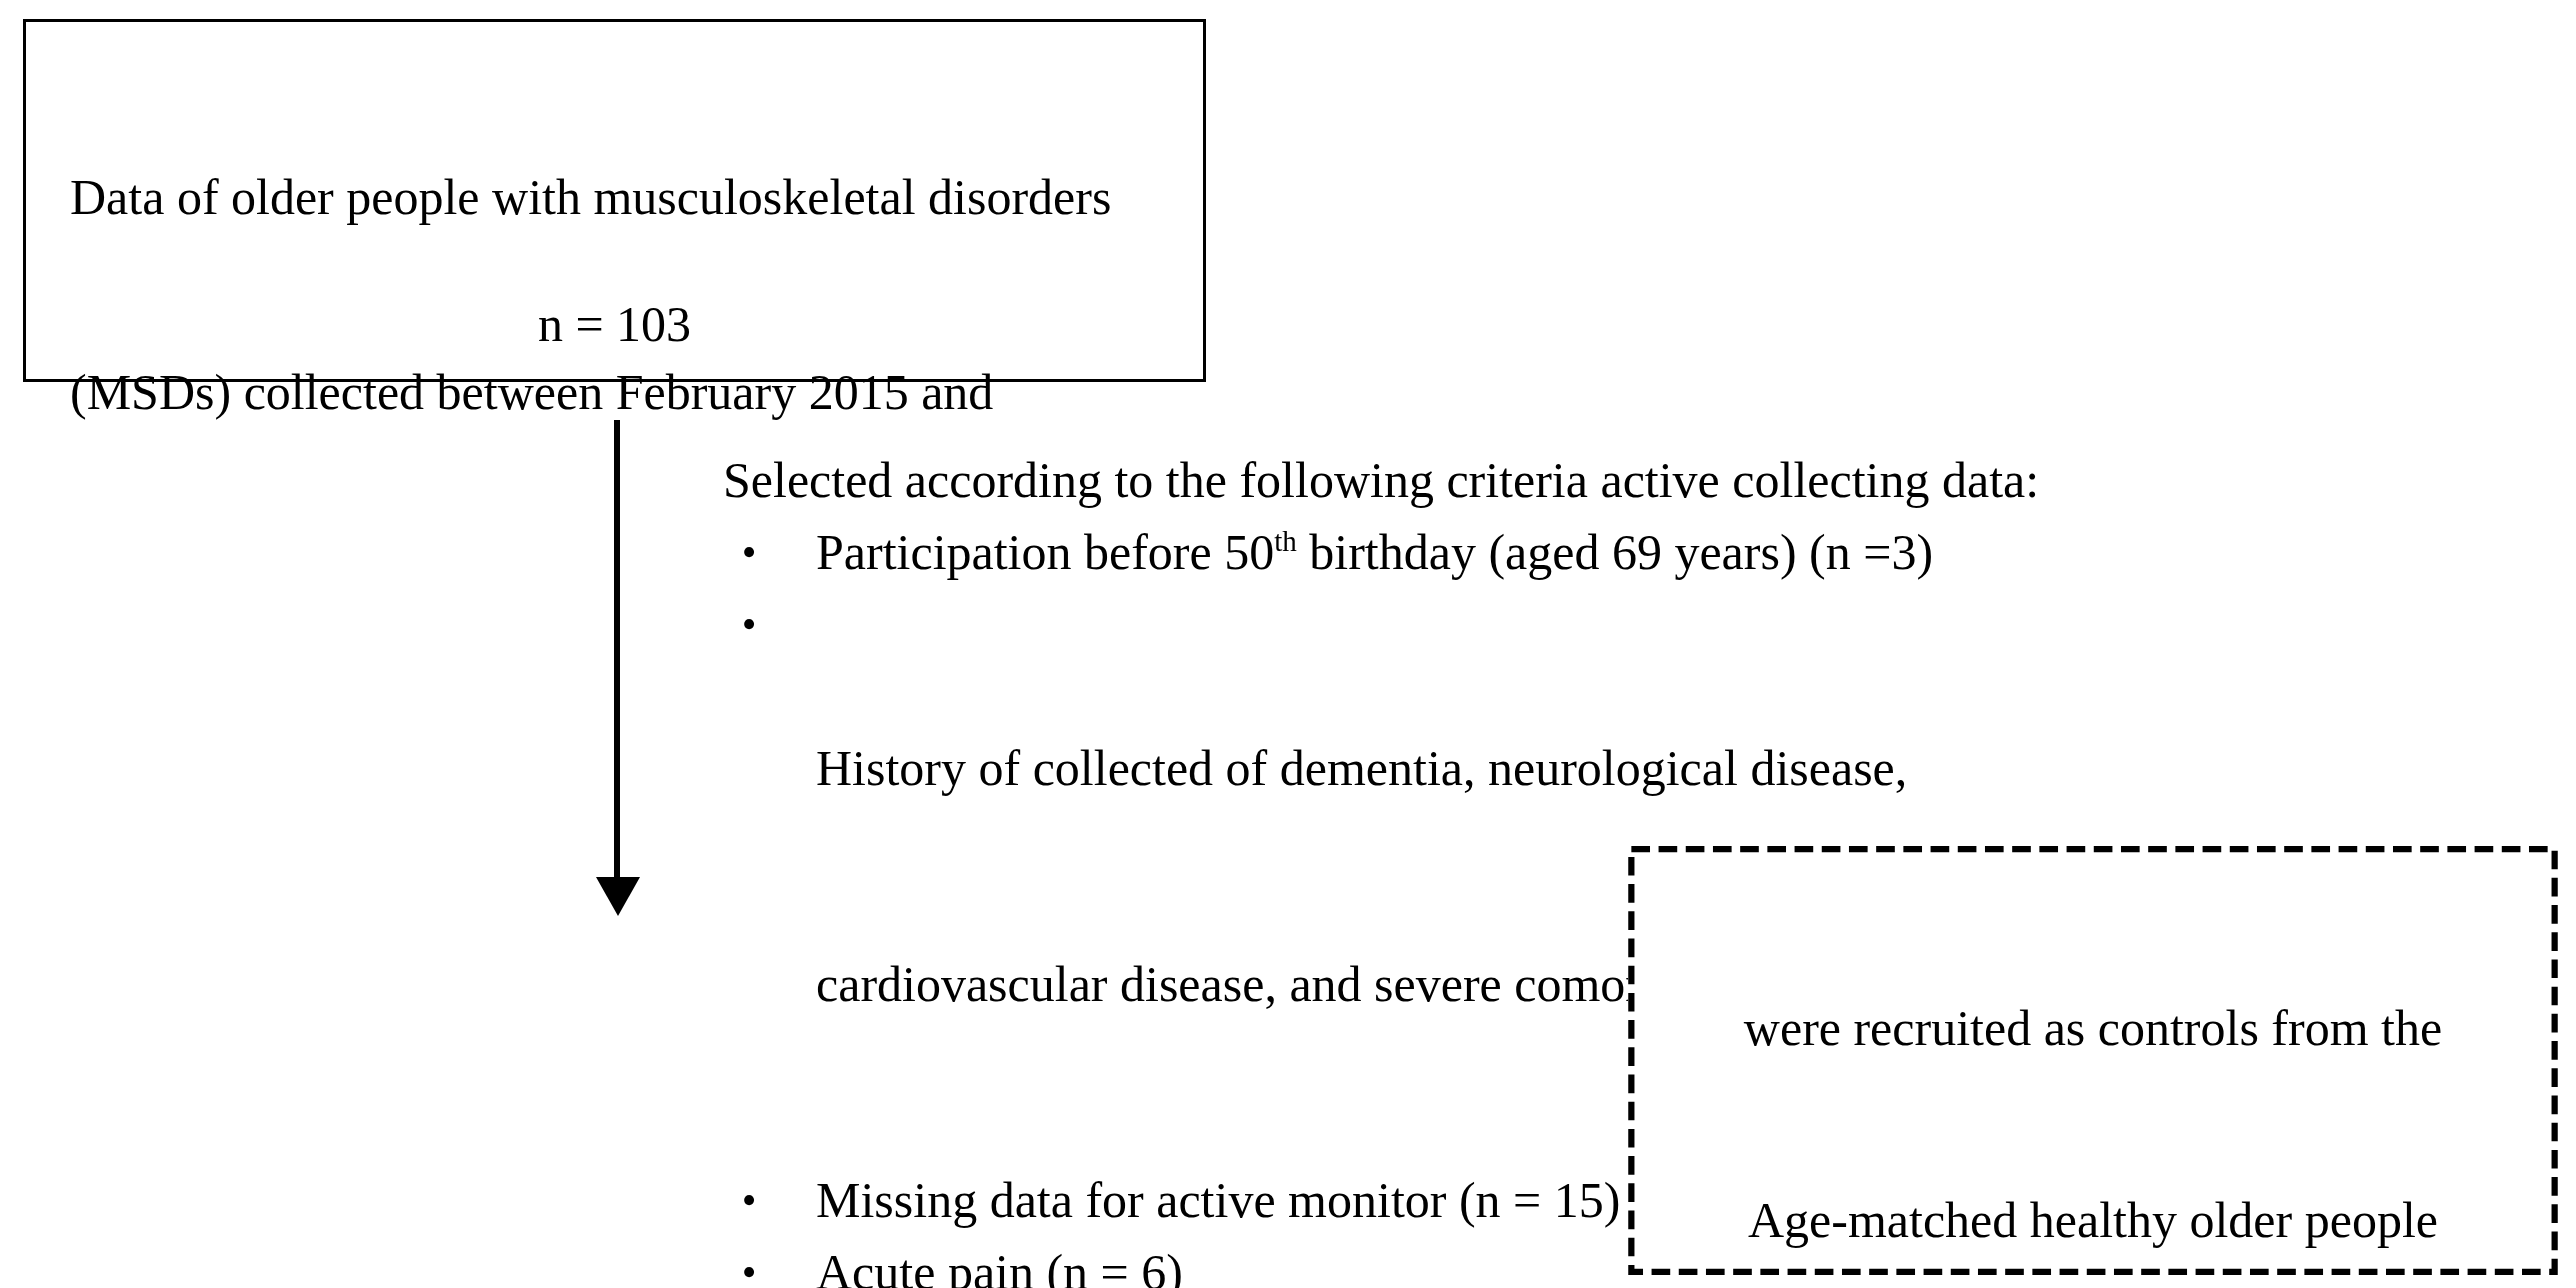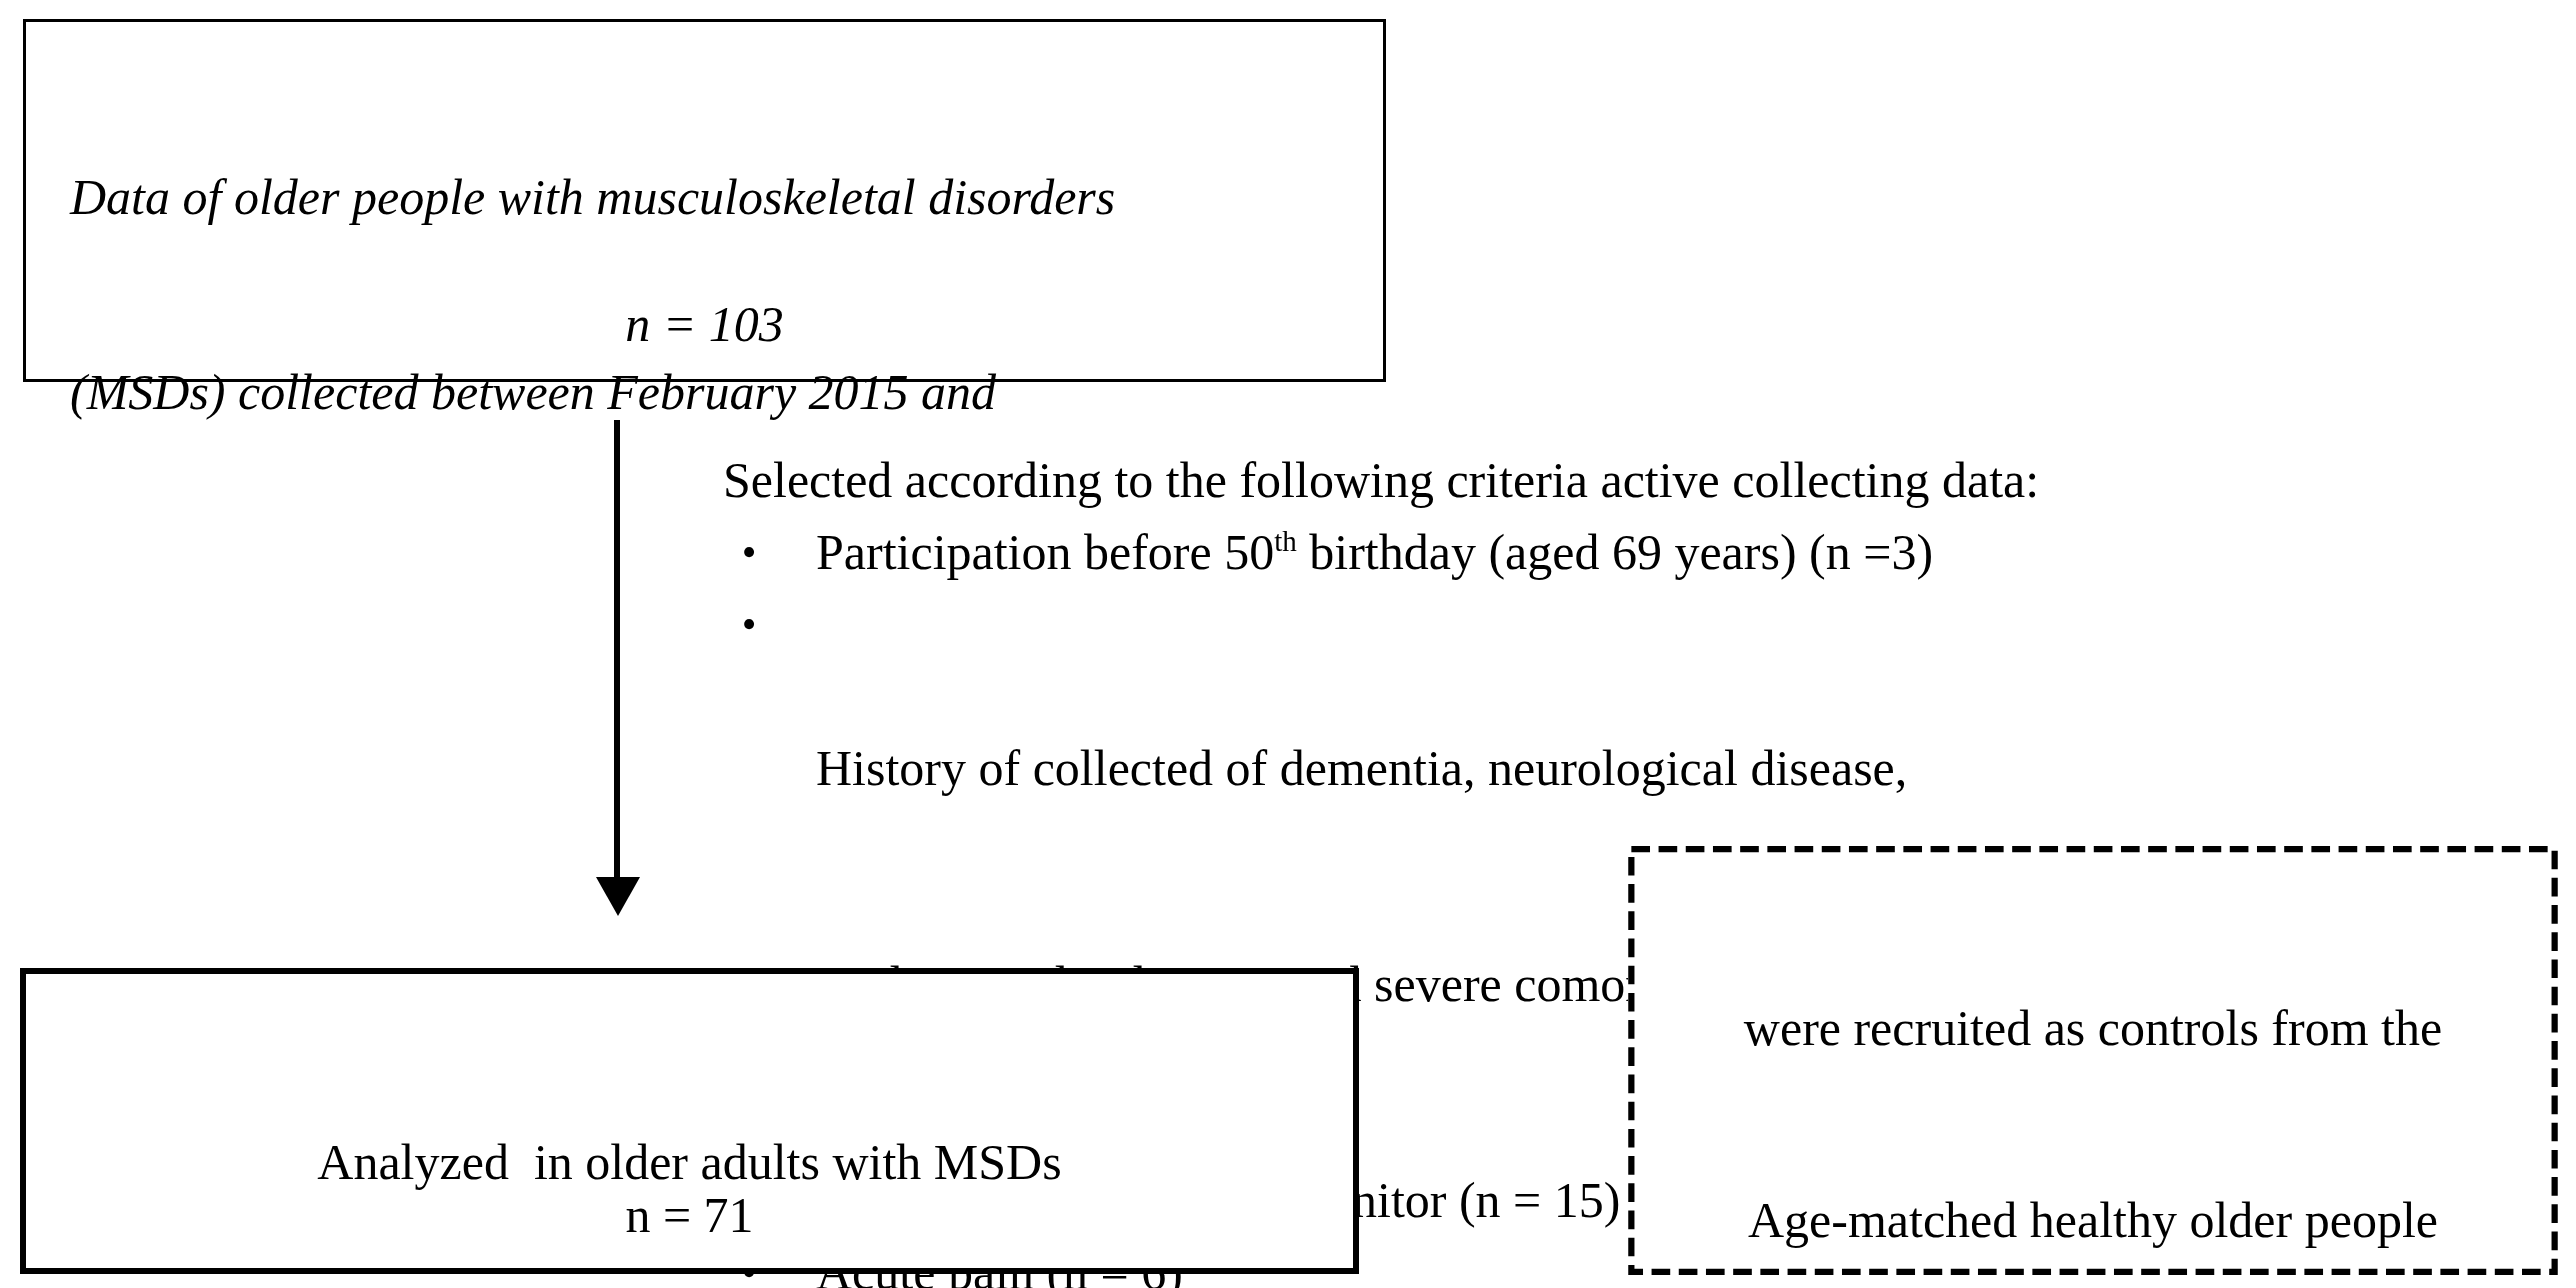--- a/index.html
+++ b/index.html
@@ -14,23 +14,22 @@
     height: 1288px;
     background: #ffffff;
     overflow: hidden;
     font-size: 50px;
   }
 
   
   .box { position: absolute; background: #ffffff; }
   .box-solid-thin {
     left: 23px; top: 19.4px;
-    width: 1363px; height: 363px;
+    width: 1183px; height: 363px;
     border: 3.9px solid #000000;
-    font-style: italic;
   }
   .box-solid-thick {
     left: 20px; top: 968px;
     width: 1339px; height: 306px;
     border: 6.2px solid #000000;
   }
   .box-dashed {
     left: 1628px; top: 846px;
     width: 930px; height: 429px;
   }
@@ -129,27 +128,20 @@
       <span class="bullet-dot">•</span>
       <span class="bullet-text">Missing data for active monitor (n = 15)</span>
     </div>
 
     <div class="bullet-row">
       <span class="bullet-dot">•</span>
       <span class="bullet-text">Acute pain (n = 6)</span>
     </div>
   </div>
 
-  <div class="box box-solid-thick">
-    <div class="box-text analyzed-text">
-      <div>Analyzed  in older adults with MSDs</div>
-      
-    </div>
-    <div class="box-count analyzed-count">n = 71</div>
-  </div>
 
   <div class="box box-dashed">
     <svg class="dash-border" width="930" height="429" viewBox="0 0 1196 552" xmlns="http://www.w3.org/2000/svg">
       <rect x="4" y="4" width="1188" height="544" fill="none" stroke="#000000" stroke-width="8" stroke-dasharray="24 11"></rect>
     </svg>
     <div class="box-text controls-text">
       <div>were recruited as controls from the</div>
       <div>Age-matched healthy older people</div>
       
       

